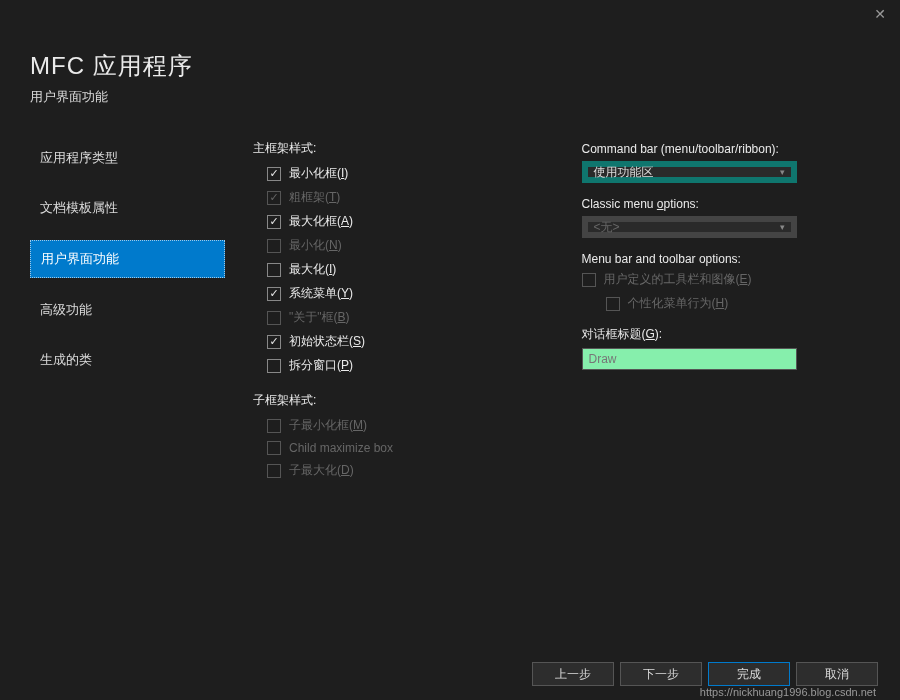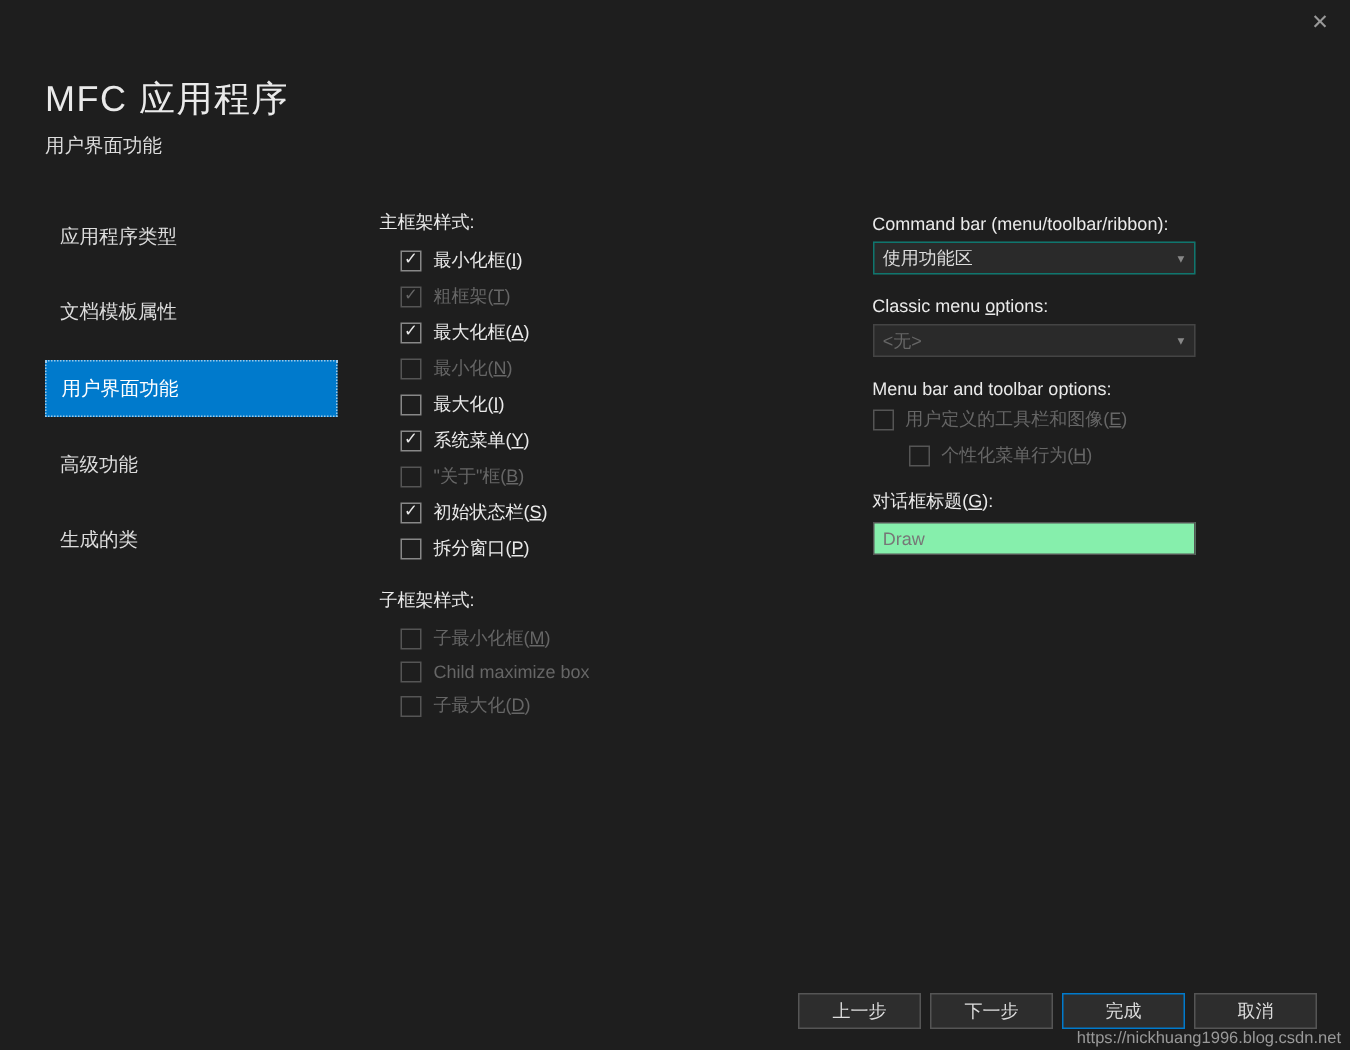--- a/index.html
+++ b/index.html
@@ -58,21 +58,21 @@
 .chk.checked::before { content: "✓"; color: #eaeaea; }
 .chk.disabled { border-color: #555; }
 .chk.disabled.checked::before { color: #666; }
 .chk-label { color: #eaeaea; }
 .chk-label u { text-decoration: underline; }
 .chk-row.disabled .chk-label { color: #666; }
 .field-label { color: #eaeaea; margin-bottom: 5px; margin-top: 2px; }
 .field-label u { text-decoration: underline; }
 .field-label.mt { margin-top: 14px; }
 .select {
-  border: 1px solid #0f766e; background: #2a2a2a;
+  border: 6px solid #0f766e; background: #2a2a2a;
   height: 22px; display: flex; align-items: center;
   padding: 0 6px; justify-content: space-between;
   color: #ddd; width: 215px;
 }
 .select.disabled { color: #666; border-color: #444; }
 .select .arrow { font-size: 9px; color: #888; }
 .textfield {
   border: 1px solid #555; background: #86efac;
   height: 22px; padding: 0 6px; color: #777;
   display: flex; align-items: center; width: 215px;
@@ -82,21 +82,21 @@
   display: flex; gap: 6px; padding-left: 10px;
 }
 .btn {
   width: 82px; height: 24px; border: 1px solid #555;
   background: #2d2d2d; color: #ddd; font-size: 12px;
   display: flex; align-items: center; justify-content: center;
   cursor: pointer;
 }
 .btn.primary { border: 1px solid #007acc; }
 .watermark {
-  position: absolute; bottom: 2px; right: 6px;
+  position: absolute; bottom: 2px; right: 24px;
   color: #999; font-size: 11px;
 }
 </style>
 </head>
 <body>
 
 <div class="close-btn">✕</div>
 
 <div class="header">
   <div class="title">MFC 应用程序</div>

